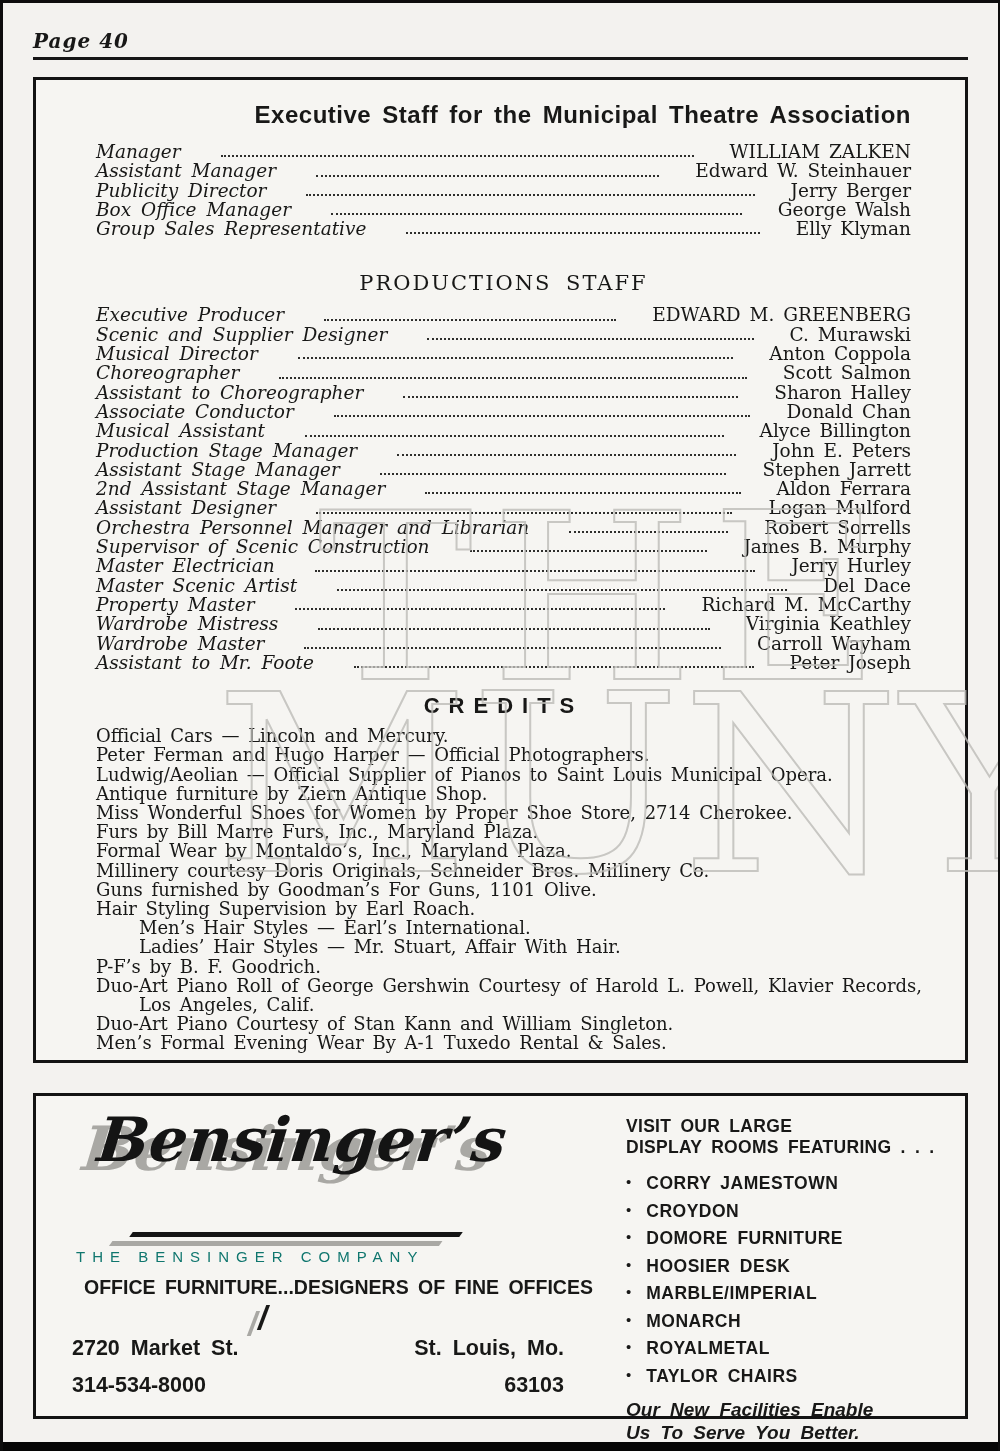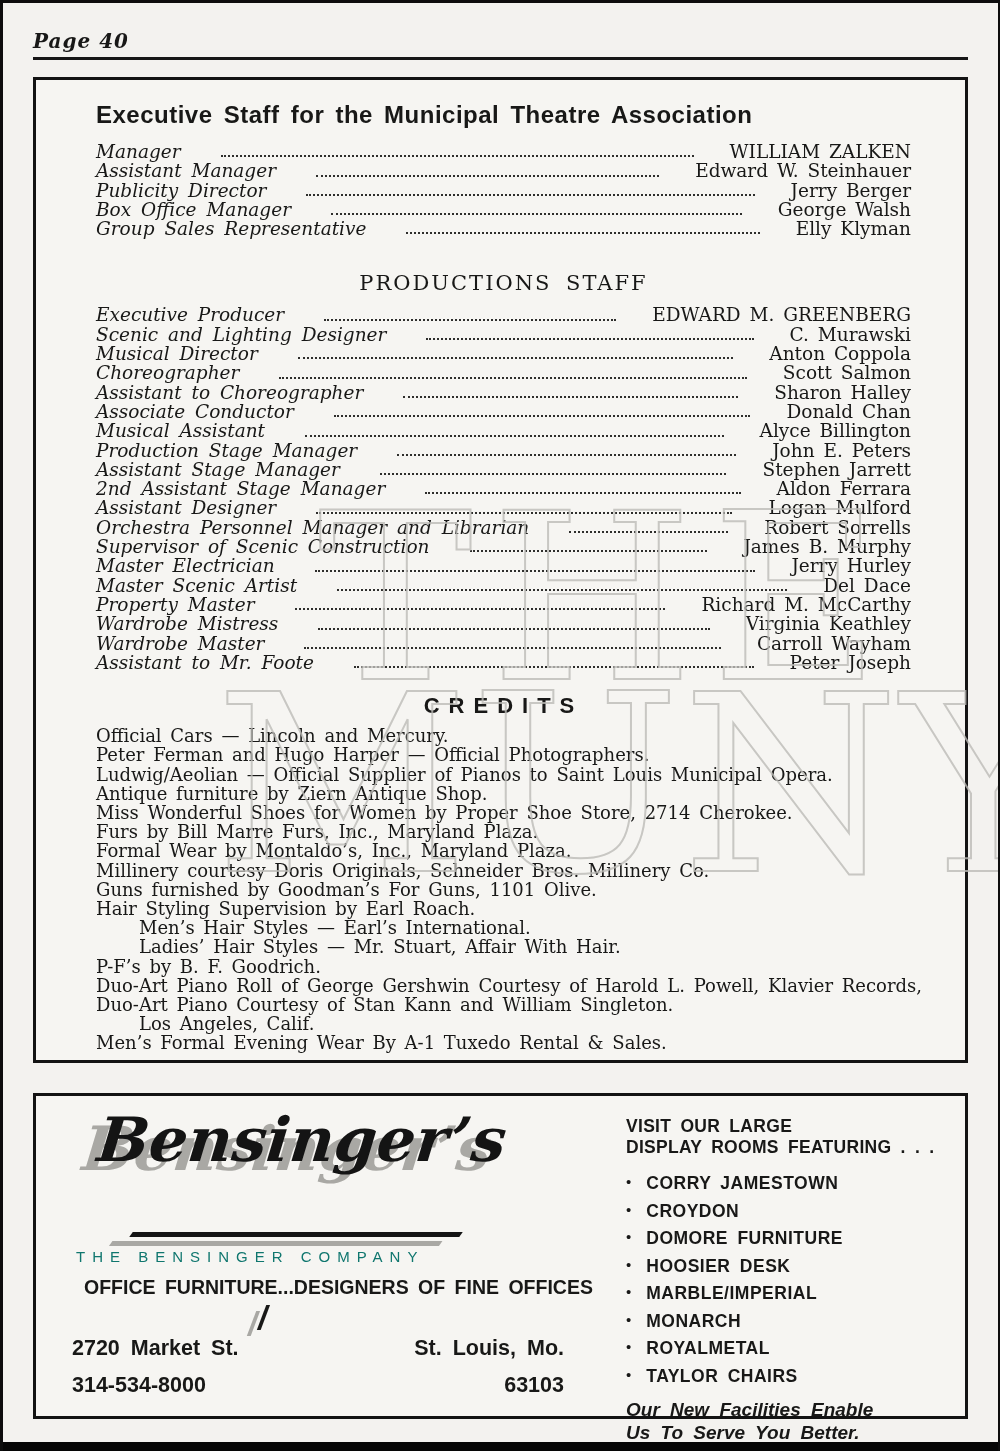--- a/index.html
+++ b/index.html
@@ -39,21 +39,21 @@
 
   
   .main-box {
     margin:17px 30px 0 30px;
     height:986px;
     border:3px solid #131313;
     background:#f6f5f2;
     padding:21px 54px 0 60px;
   }
   .exec-title {
-    text-align:left;
+    text-align:right;
     font-family:"Liberation Sans", sans-serif;
     font-weight:700; font-size:24px;
     letter-spacing:.5px; word-spacing:4px;
     margin-bottom:13px;
   }
   .staff-row { display:flex; align-items:flex-end; line-height:19.3px; font-size:18.5px;gap:33px; }
   .role { font-style:italic; white-space:nowrap; word-spacing:4px; }
   .person { white-space:nowrap; word-spacing:3px; }
   .leader { flex:1 1 auto; min-width:30px; border-bottom:2px dotted #2e2e2c; margin:0 3px 4px 7px; }
   .prod-title {
@@ -184,21 +184,21 @@
 
       <div class="rows">
 
           <div class="staff-row">
             <span class="role">Executive Producer</span>
             <span class="leader"></span>
             <span class="person">EDWARD M. GREENBERG</span>
           </div>
 
           <div class="staff-row">
-            <span class="role">Scenic and Lighting Designer</span>
+            <span class="role">Scenic and Supplier Designer</span>
             <span class="leader"></span>
             <span class="person">C. Murawski</span>
           </div>
 
           <div class="staff-row">
             <span class="role">Musical Director</span>
             <span class="leader"></span>
             <span class="person">Anton Coppola</span>
           </div>
 
@@ -325,23 +325,23 @@
           <div class="credit-line">Hair Styling Supervision by Earl Roach.</div>
 
           <div class="credit-line indented">Men’s Hair Styles — Earl’s International.</div>
 
           <div class="credit-line indented">Ladies’ Hair Styles — Mr. Stuart, Affair With Hair.</div>
 
           <div class="credit-line">P-F’s by B. F. Goodrich.</div>
 
           <div class="credit-line">Duo-Art Piano Roll of George Gershwin Courtesy of Harold L. Powell, Klavier Records,</div>
 
+          <div class="credit-line indented">Los Angeles, Calif.</div>
+
           <div class="credit-line">Duo-Art Piano Courtesy of Stan Kann and William Singleton.</div>
-
-          <div class="credit-line indented">Los Angeles, Calif.</div>
 
           <div class="credit-line">Men’s Formal Evening Wear By A-1 Tuxedo Rental &amp; Sales.</div>
 
       </div>
 
     </div>
 
     <div class="ad-box">
 
       <div class="logo">Bensinger’s</div>

